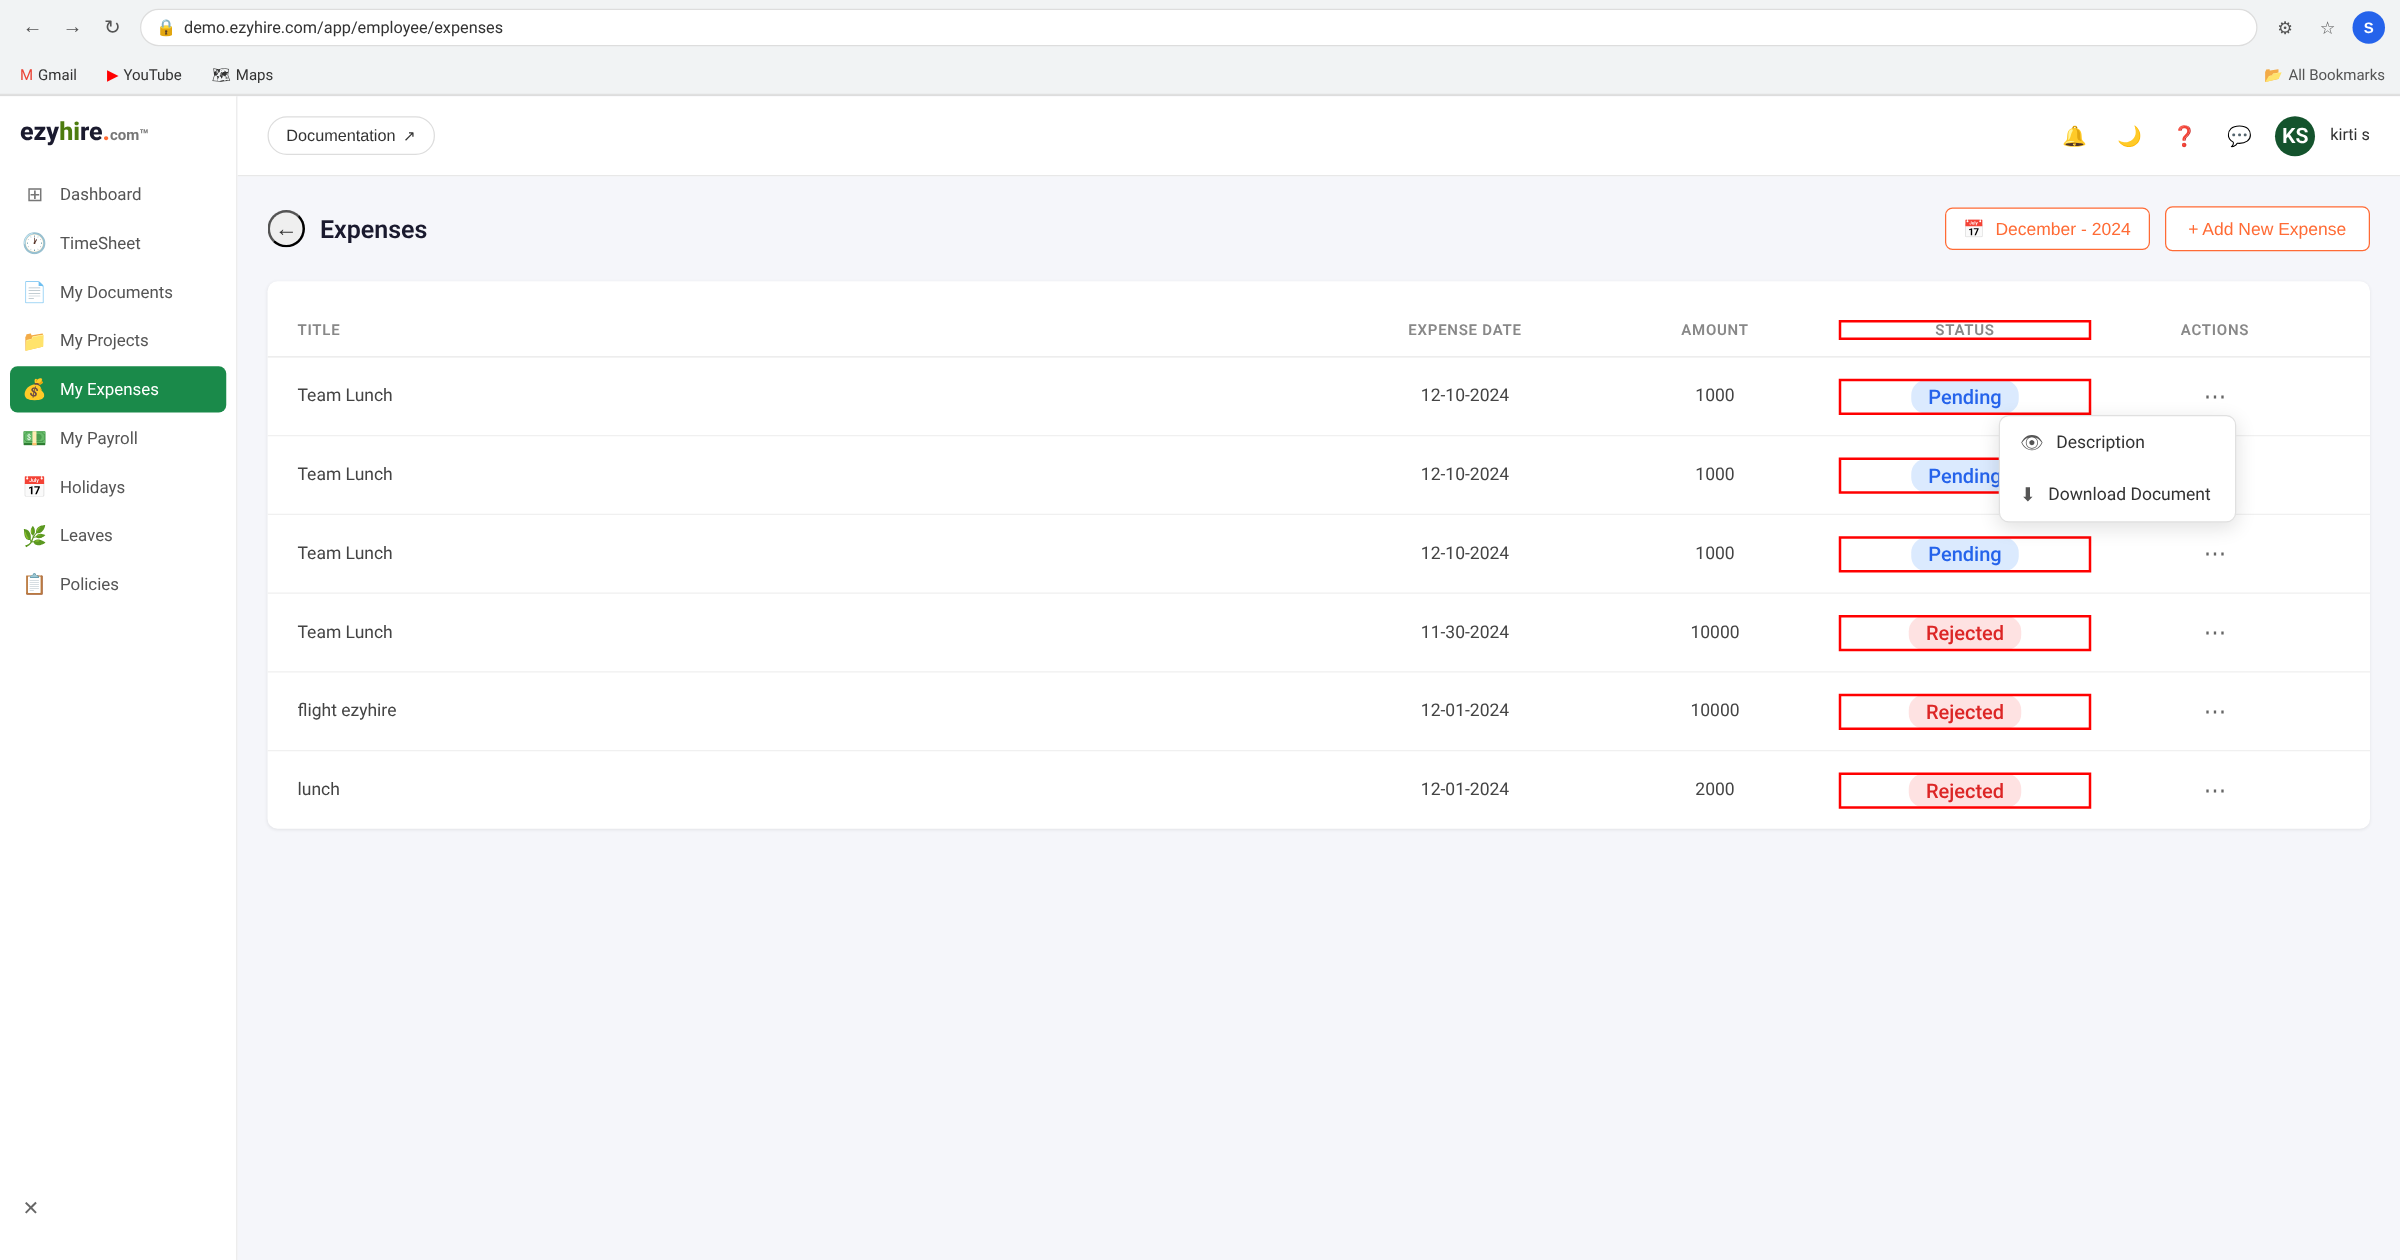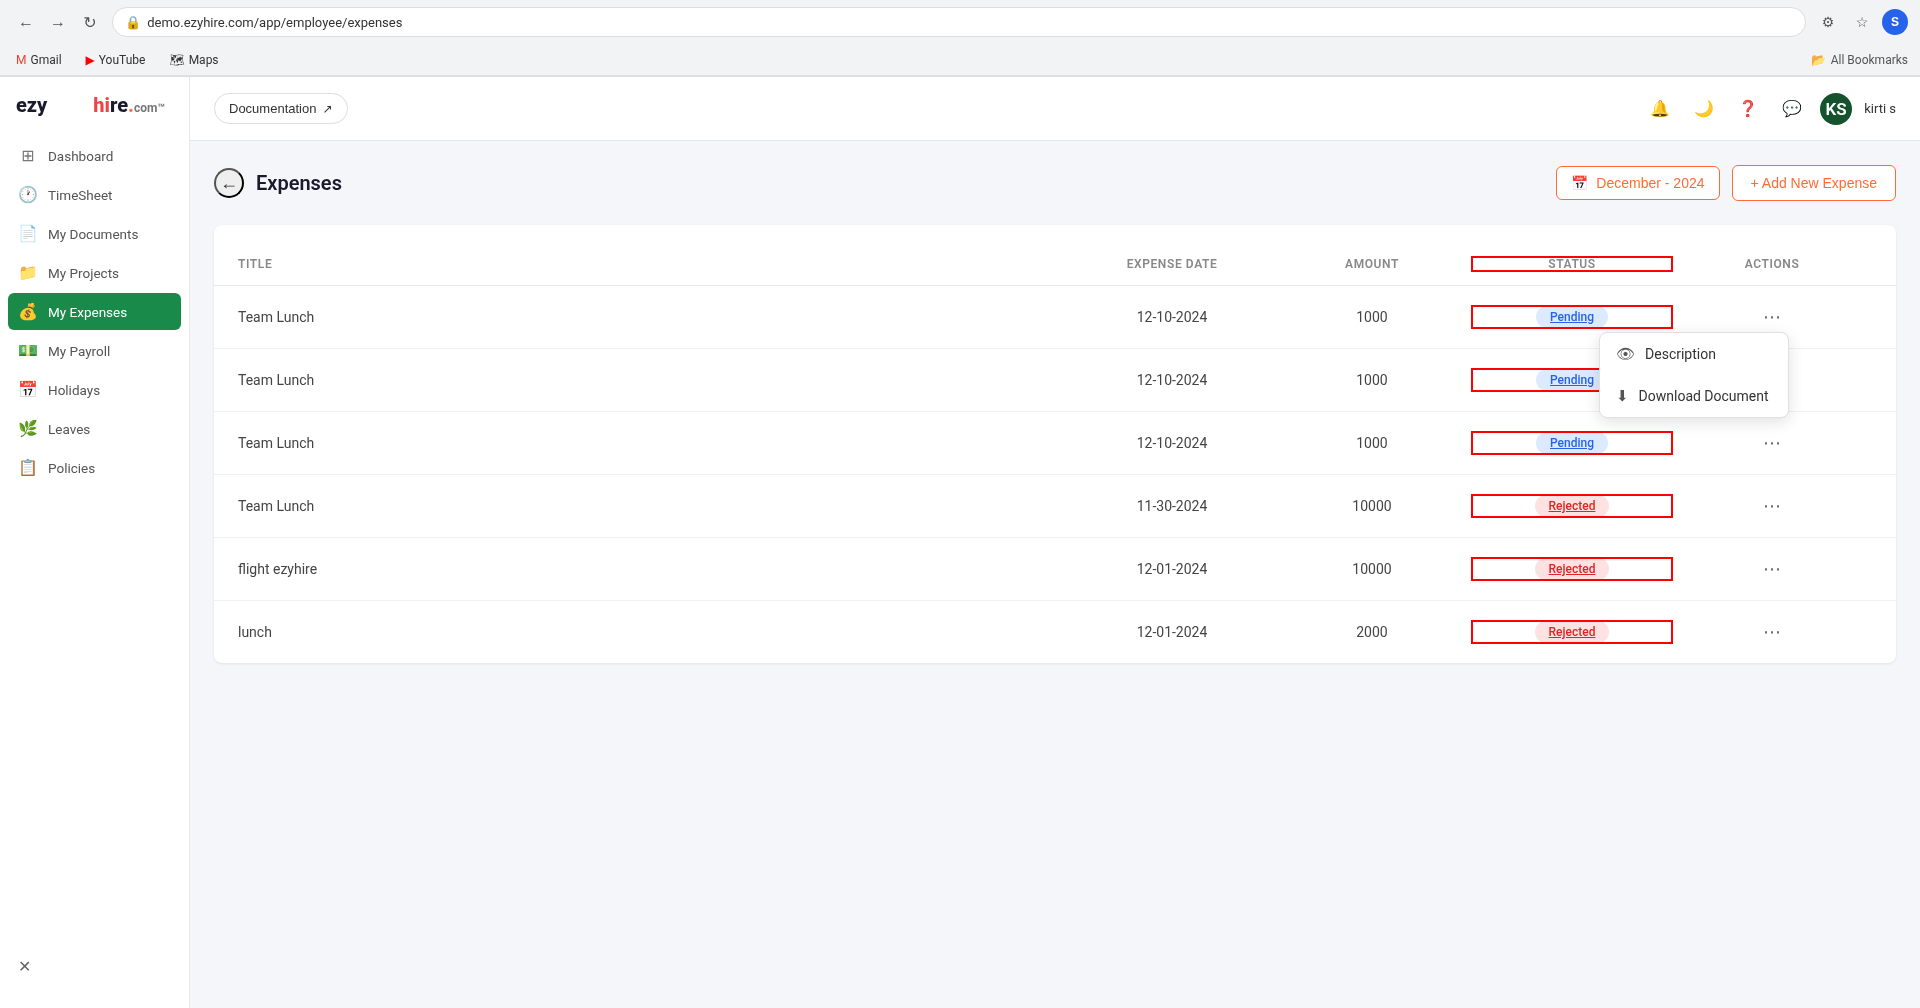--- a/index.html
+++ b/index.html
@@ -60,21 +60,21 @@
     .add-expense-btn { display: flex; align-items: center; gap: 6px; padding: 9px 18px; border: 1.5px solid #ff6b35; border-radius: 6px; background: white; color: #ff6b35; font-size: 14px; font-weight: 500; cursor: pointer; text-align: center; }
 
     
     .table-container { background: white; border-radius: 8px; overflow: hidden; box-shadow: 0 1px 3px rgba(0,0,0,0.08); }
     .table-header { display: grid; grid-template-columns: 1fr 200px 200px 200px 200px; padding: 14px 24px; border-bottom: 1px solid #e8e8e8; }
     .table-col-header { font-size: 12px; font-weight: 600; color: #888; letter-spacing: 0.05em; text-transform: uppercase; margin-top: 18px; }
     .table-row { display: grid; grid-template-columns: 1fr 200px 200px 200px 200px; padding: 16px 24px; border-bottom: 1px solid #f0f0f0; align-items: center; }
     .table-row:last-child { border-bottom: none; }
     .cell-text { font-size: 14px; color: #444; }
     .cell-center { text-align: center; }
-    .status-badge { display: inline-block; padding: 4px 14px; border-radius: 12px; font-size: 12px; font-weight: 500; text-decoration: underline; }
+    .status-badge { display: inline-block; padding: 4px 14px; border-radius: 12px; font-size: 16px; font-weight: 500; }
     .status-pending { background: #dbeafe; color: #2563eb; }
     .status-rejected { background: #fee2e2; color: #dc2626; }
     .actions-cell { display: flex; align-items: center; justify-content: center; }
     .action-dots-btn { background: none; border: none; cursor: pointer; font-size: 18px; color: #666; padding: 4px 8px; border-radius: 4px; }
 
     
     .status-col-highlight { outline: 2px solid red; outline-offset: -1px; }
 
     
     .dropdown-popup { position: absolute; right: 200px; top: 232px; background: white; border: 1px solid #e0e0e0; border-radius: 8px; box-shadow: 0 4px 16px rgba(0,0,0,0.12); width: 200px; z-index: 100; }
@@ -118,21 +118,21 @@
       <span>All Bookmarks</span>
     </div>
   </div>
 </div>
 
 <div class="app-layout">
 
   <div class="sidebar">
     <div class="sidebar-logo">
       <span class="logo-text">
-        <span style="color:#1a1a2e; font-size:20px; font-weight:800;">ezy</span><span style="color:#ef4444; font-size:20px; font-weight:800;margin-left:46px;">hi</span><span style="color:#1a1a2e; font-size:20px; font-weight:800;">re</span><span style="color:#ff6b35; font-size:20px; font-weight:800;">.</span><span style="color:#777; font-size:12px;">com™</span>
+        <span style="color:#1a1a2e; font-size:20px; font-weight:800;">ezy</span><span style="color:#4d7c0f; font-size:20px; font-weight:800;">hi</span><span style="color:#1a1a2e; font-size:20px; font-weight:800;">re</span><span style="color:#ff6b35; font-size:20px; font-weight:800;">.</span><span style="color:#777; font-size:12px;">com™</span>
       </span>
     </div>
     <div class="sidebar-nav">
       <div class="sidebar-item">
         <span class="sidebar-icon">⊞</span>
         <span>Dashboard</span>
       </div>
       <div class="sidebar-item">
         <span class="sidebar-icon">🕐</span>
         <span>TimeSheet</span>

